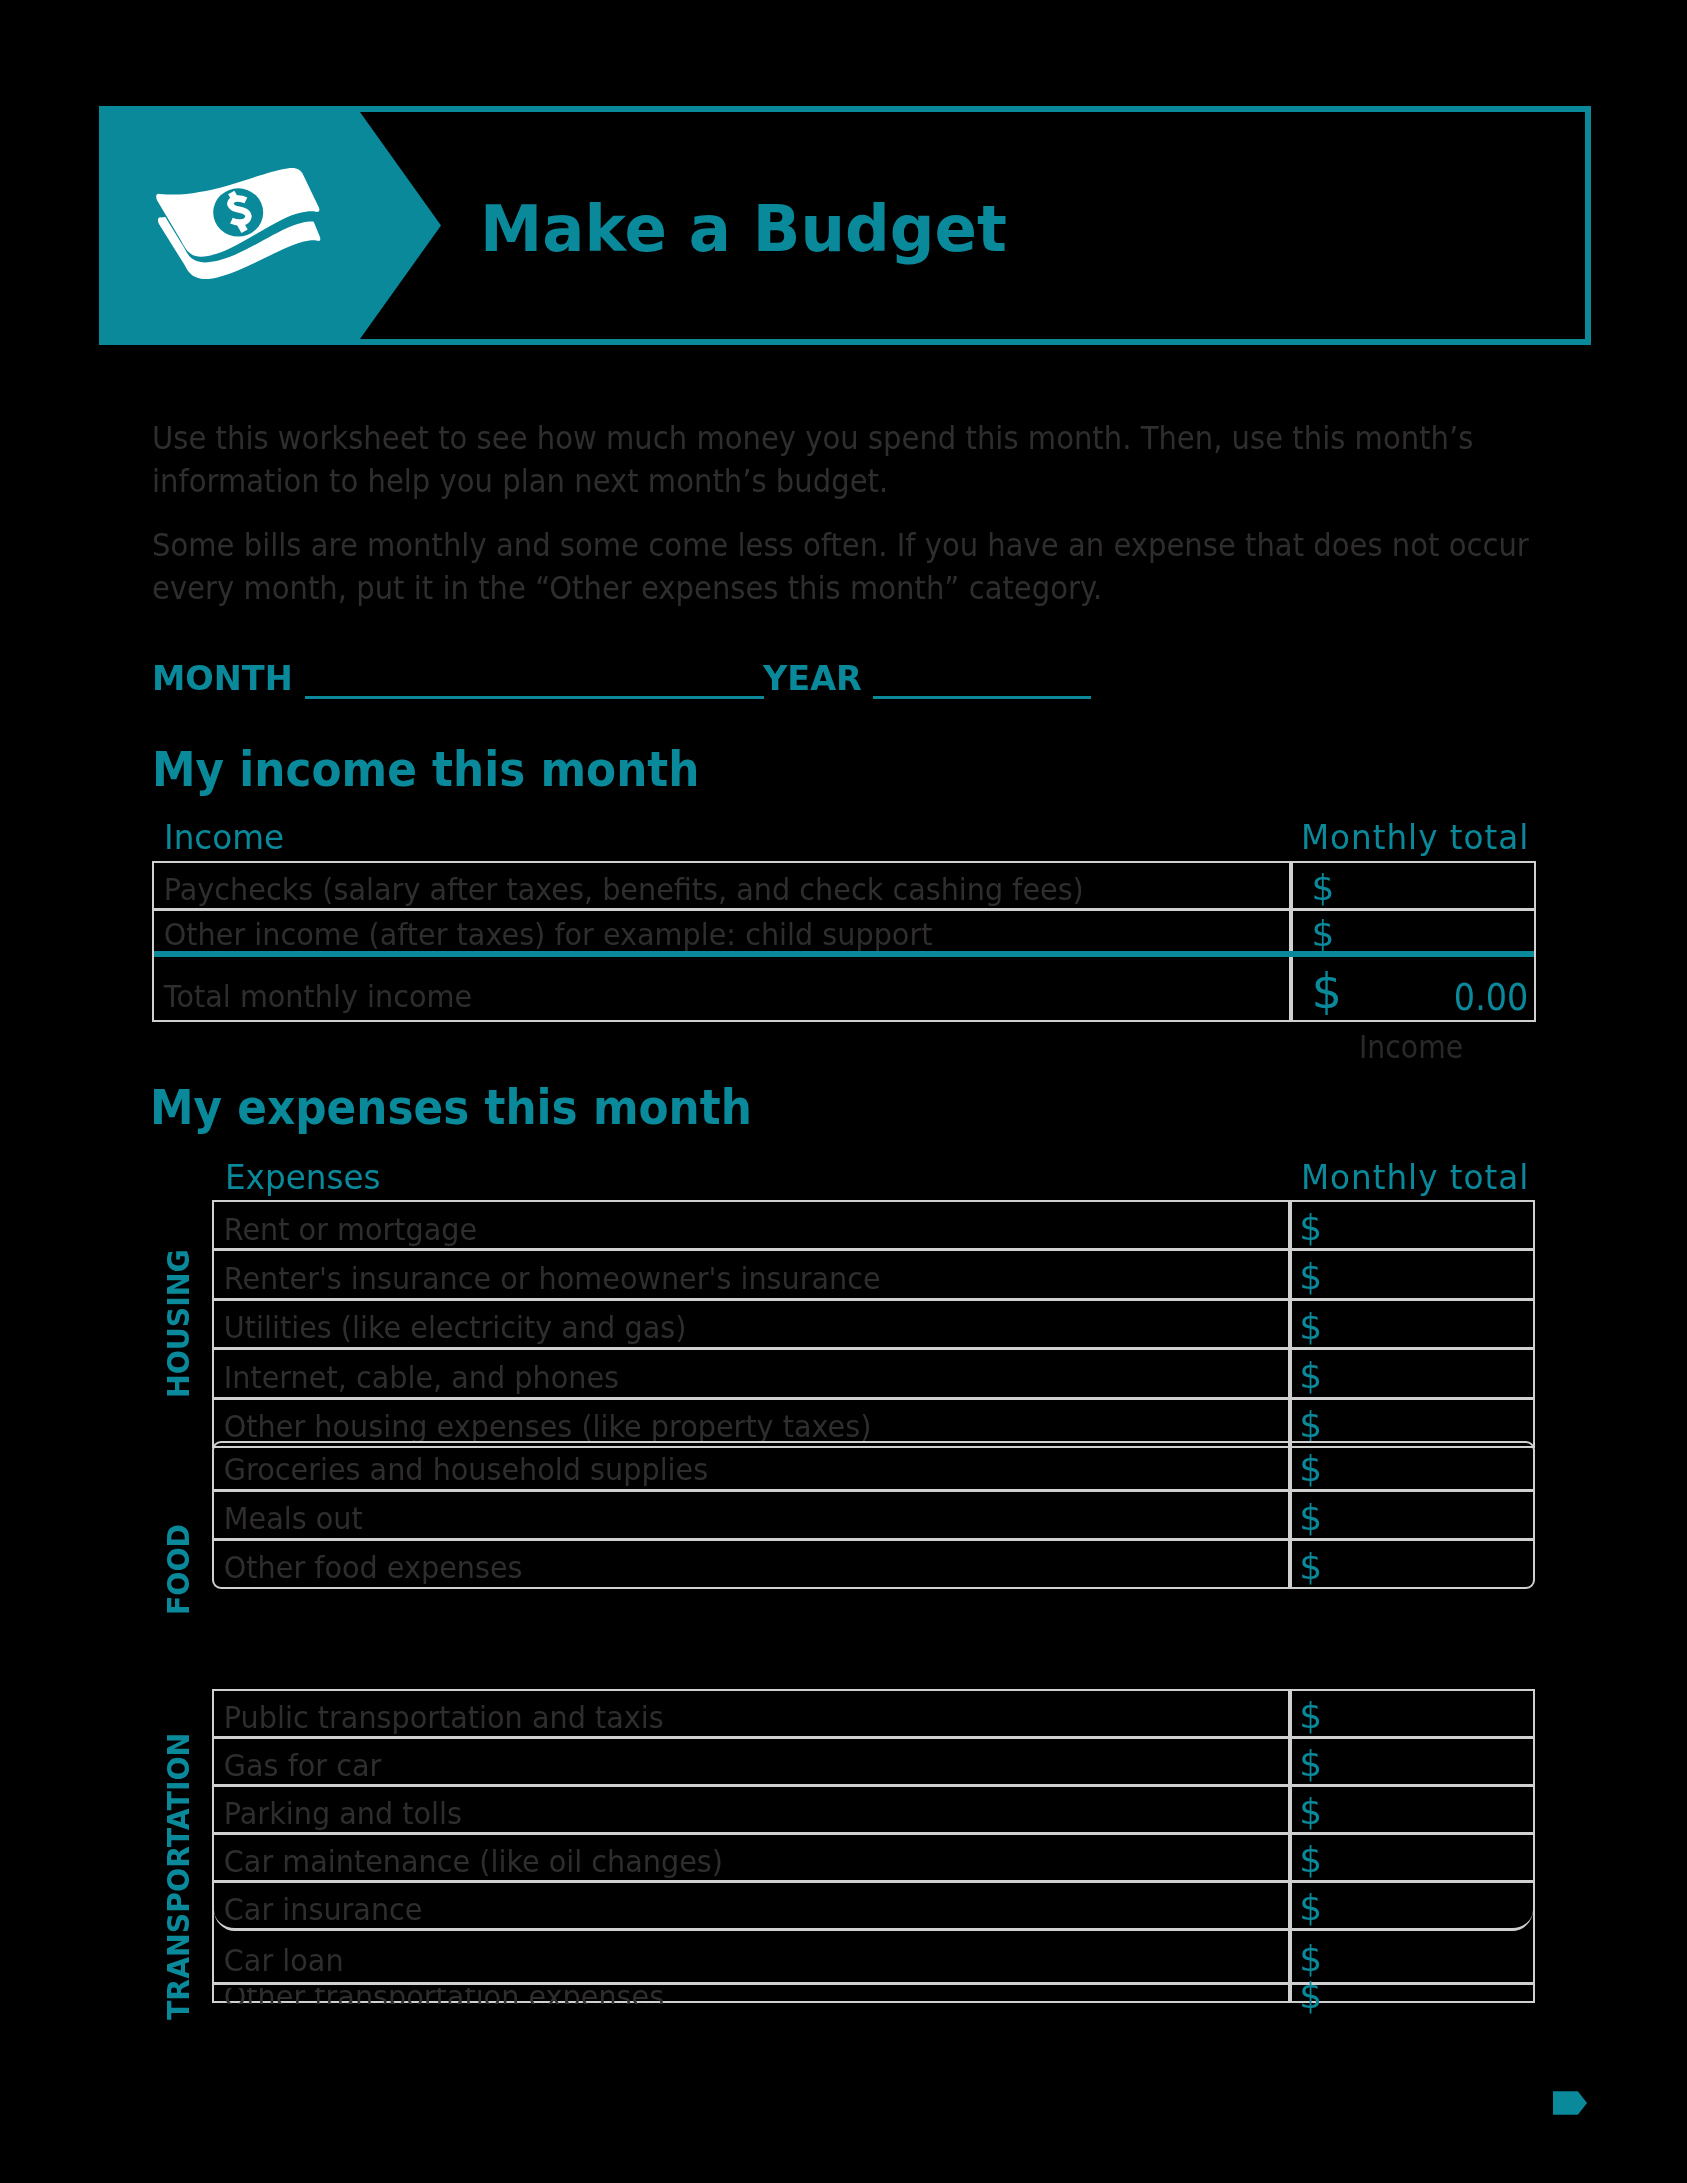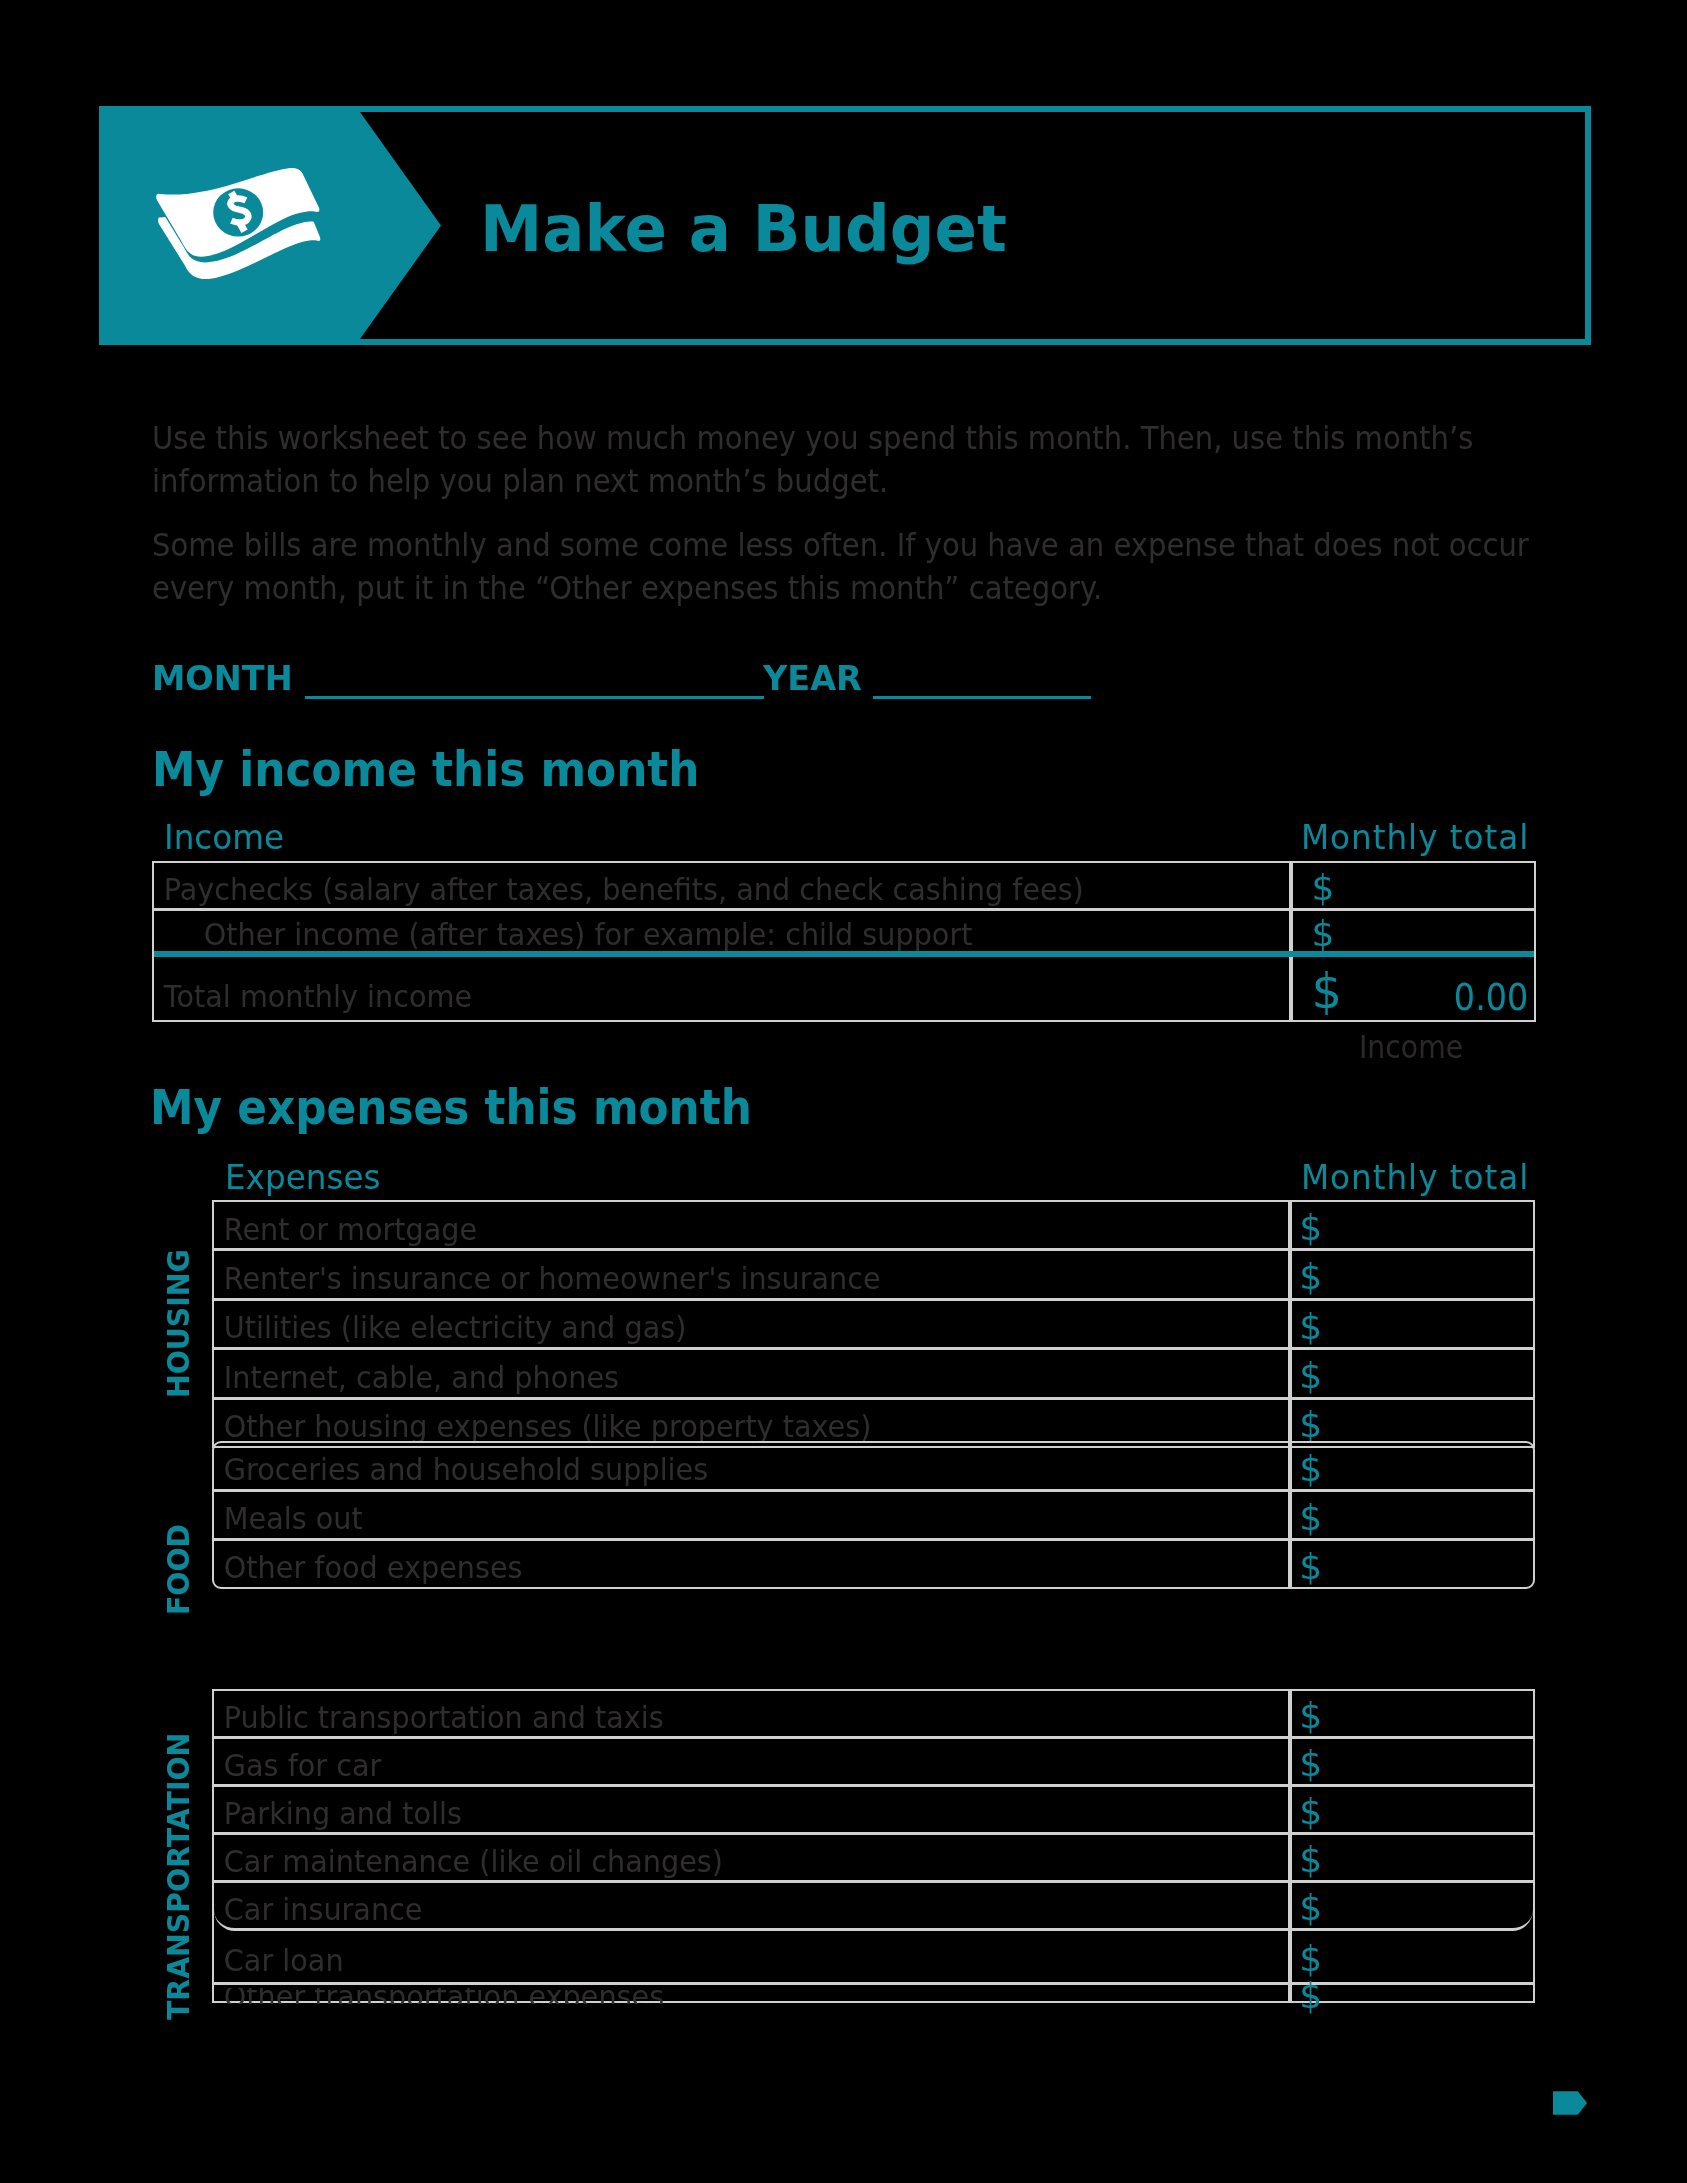--- a/index.html
+++ b/index.html
@@ -70,21 +70,21 @@
   .cell-amt .cur{font-size:36px;line-height:0.95;position:relative;top:2.6px;}
   .tbl-housing .cell-amt,.tbl-food .cell-amt,.tbl-trans .cell-amt{padding-left:7.3px;width:245px;flex:0 0 245px;}
   .cell-amt .val{margin-left:auto;padding-right:10.6px;}
   .cell-amt.big{font-size:41px;}
   .cell-amt.big .cur{font-size:48px;top:3.3px;}
   .cell-amt.big .val{padding-right:6px;font-size:38px;position:relative;top:8.6px;
         display:inline-block;transform-origin:100% 50%;transform:scaleX(0.88);}
 
   .tbl-income{left:152px;top:854px;width:1384px;height:161px;}
   .tbl-income .row:nth-child(1){flex:0 0 48px;}
-  .tbl-income .row:nth-child(2){flex:0 0 46px;padding-left:40px;}
+  .tbl-income .row:nth-child(2){flex:0 0 46px;}
   .rowtot .cell-label{top:7.3px;}
   .tbl-housing{left:212px;top:1193px;width:1323px;height:248px;}
   .tbl-food{left:212px;top:1434px;width:1323px;height:148px;border-radius:9px;}
   .tbl-trans{left:212px;top:1682px;width:1323px;height:314px;}
   .tbl-trans .row:nth-child(1){flex:0 0 48px;}
   .tbl-trans .row:nth-child(2){flex:0 0 48px;}
   .tbl-trans .row:nth-child(3){flex:0 0 48px;}
   .tbl-trans .row:nth-child(4){flex:0 0 48px;}
   .tbl-trans .row:nth-child(5){flex:0 0 48px;border-radius:21px;}
   .tbl-trans .row:nth-child(6){flex:0 0 54px;}

